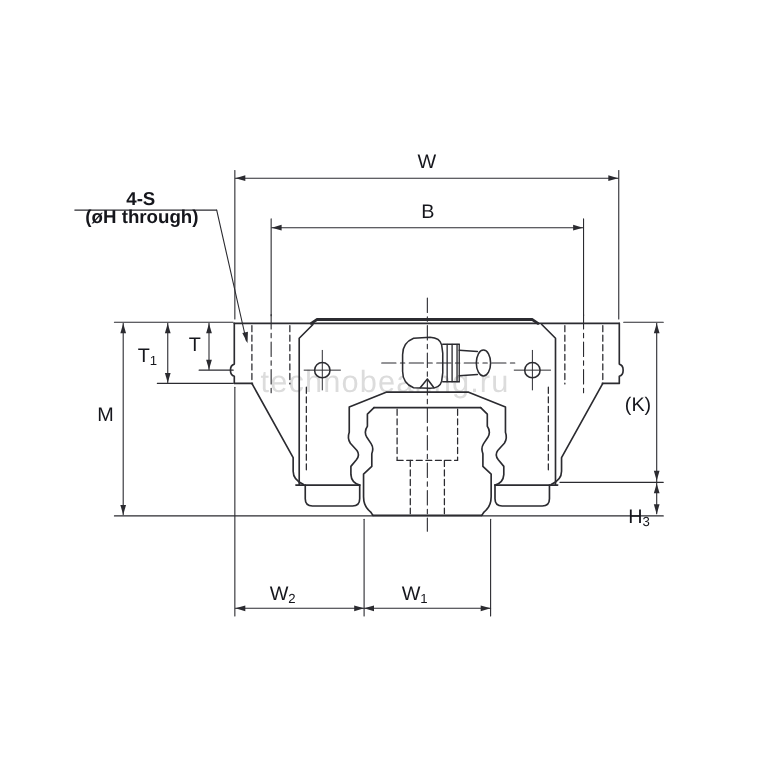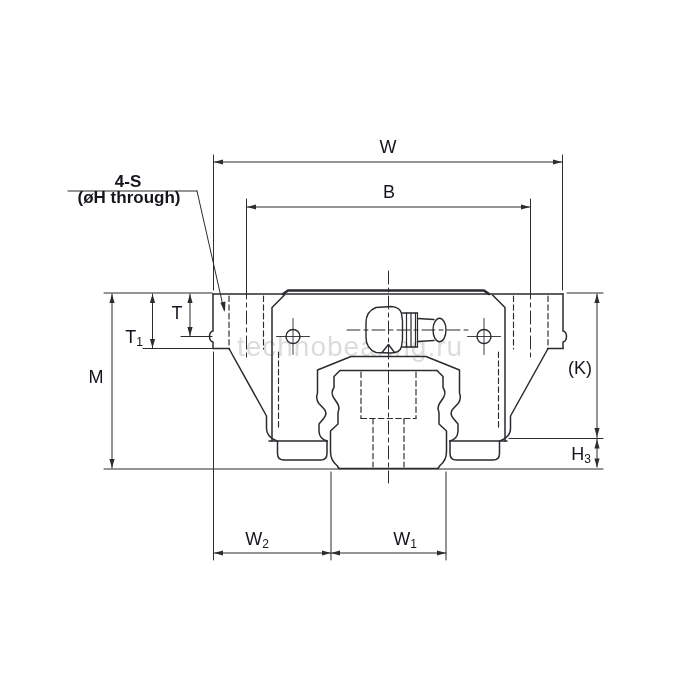--- a/index.html
+++ b/index.html
@@ -148,19 +148,19 @@
         <path d="M530.5,286 V357"></path>
       </g>
     </g>
   </svg>
 
   <div class="lbl" style="left:388px;top:147px">W</div>
   <div class="lbl" style="left:389px;top:192px">B</div>
   <div class="lbl callout" style="left:128px;top:181px">4-S</div>
   <div class="lbl callout" style="left:129px;top:197px">(øH through)</div>
   <div class="lbl" style="left:96px;top:377px">M</div>
-  <div class="lbl" style="left:134px;top:337px"><span>T</span><span class="sub">1</span></div>
+  <div class="lbl" style="left:134px;top:323px"><span>T</span><span class="sub">1</span></div>
   <div class="lbl" style="left:177px;top:313px">T</div>
   <div class="lbl" style="left:580px;top:368px">(K)</div>
-  <div class="lbl" style="left:581px;top:454px"><span>H</span><span class="sub">3</span></div>
+  <div class="lbl" style="left:581px;top:469px"><span>H</span><span class="sub">3</span></div>
   <div class="lbl" style="left:257px;top:539px"><span>W</span><span class="sub">2</span></div>
-  <div class="lbl" style="left:405px;top:539px"><span>W</span><span class="sub">1</span></div>
+  <div class="lbl" style="left:377px;top:539px"><span>W</span><span class="sub">1</span></div>
 </div>
 
 </body></html>

